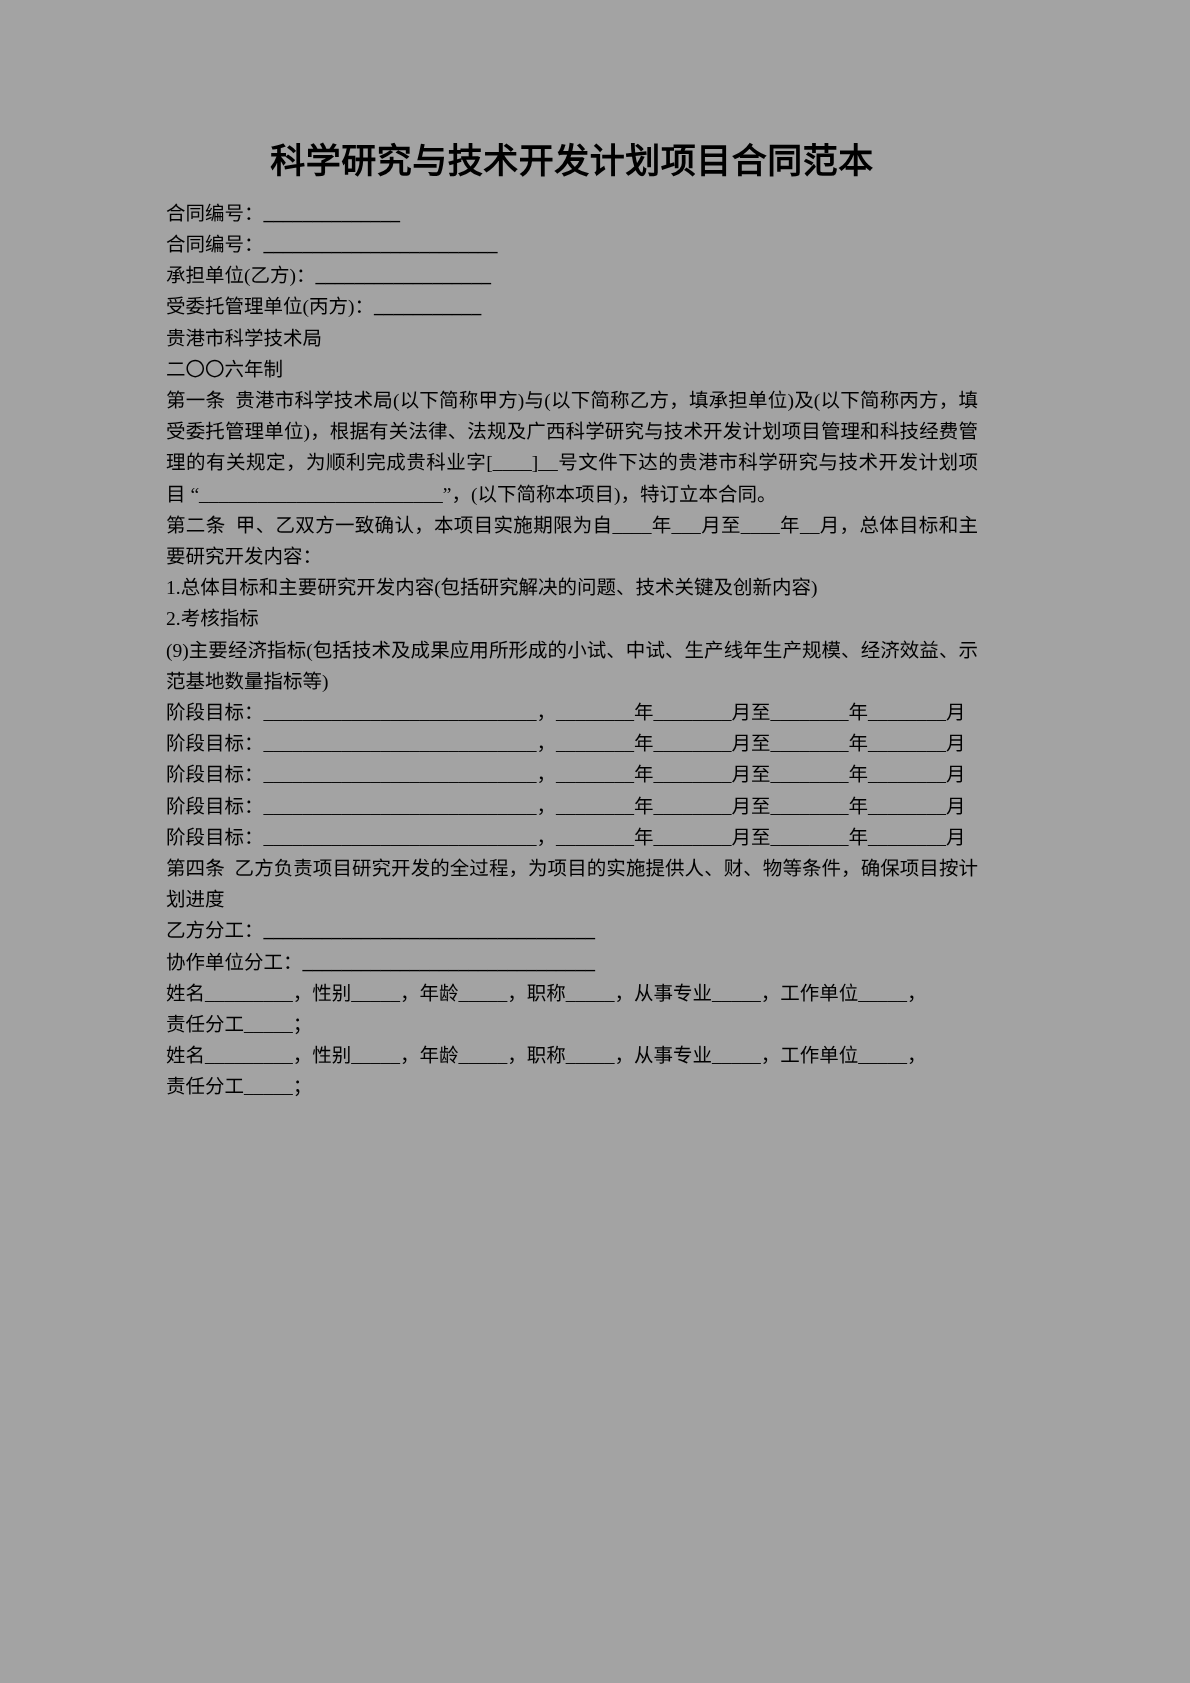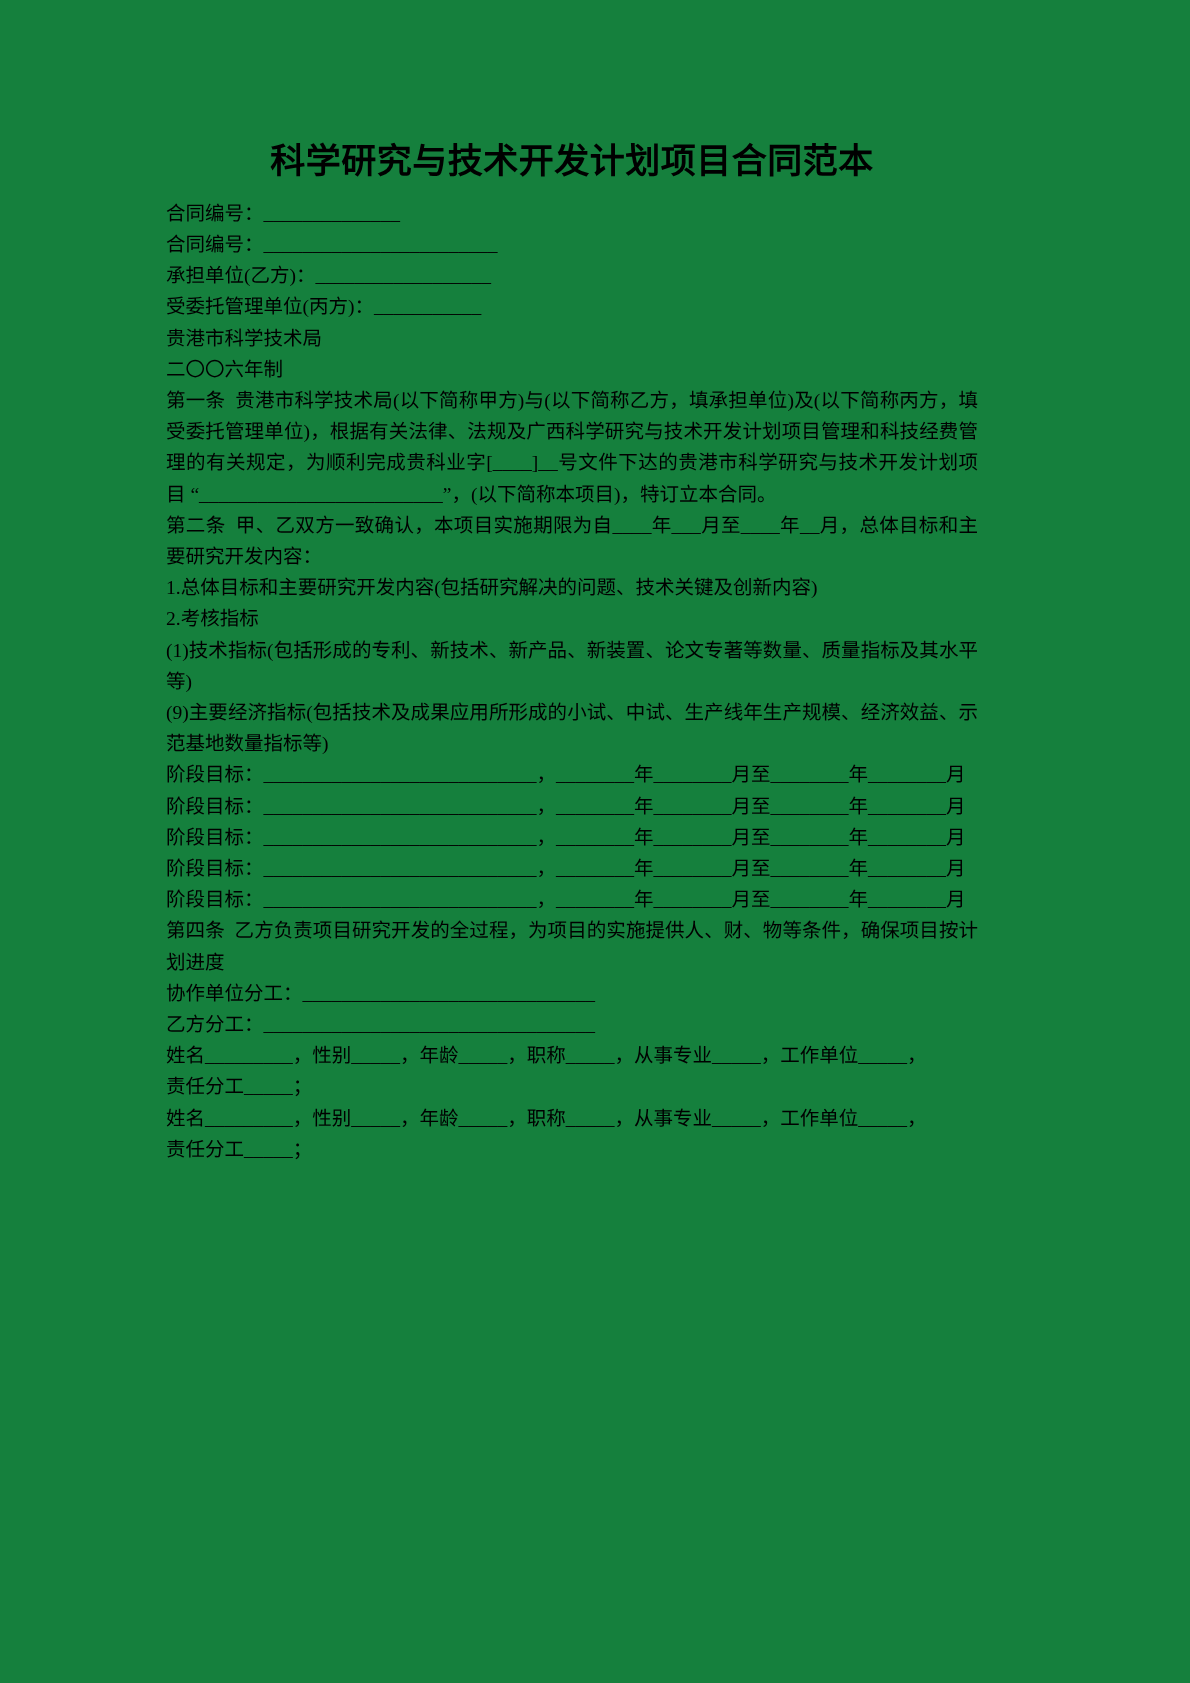--- a/index.html
+++ b/index.html
@@ -10,21 +10,21 @@
   }
   body {
     font-family: "Liberation Serif", "DejaVu Serif", serif;
     color: #000000;
   }
   .page {
     position: relative;
     width: 1190px;
     height: 1683px;
     margin: 0 auto;
-    background: #15803d;
+    background: #a3a3a3;
     box-sizing: border-box;
     overflow: hidden;
   }
   .content {
     position: absolute;
     left: 166px;
     top: 140px;
     width: 812px;
   }
   .doc-title {
@@ -40,20 +40,21 @@
     font-size: 19.5px;
     line-height: 31.2px;
     margin: 0;
     text-align: justify;
     text-justify: inter-ideograph;
     word-break: break-all;
     white-space: pre-wrap;
   }
   .sp {
     display: inline-block;
+    font-weight: bold;
   }
 </style>
 </head>
 <body>
 
 <div class="page">
   <div class="content">
 
     <h1 class="doc-title">科学研究与技术开发计划项目合同范本</h1>
 
@@ -65,37 +66,36 @@
       <p class="line">贵港市科学技术局</p>
       <p class="line">二〇〇六年制</p>
     </div>
 
     <p class="line">第一条  贵港市科学技术局(以下简称甲方)与(以下简称乙方，填承担单位)及(以下简称丙方，填受委托管理单位)，根据有关法律、法规及广西科学研究与技术开发计划项目管理和科技经费管理的有关规定，为顺利完成贵科业字[____]__号文件下达的贵港市科学研究与技术开发计划项目 “_________________________”，(以下简称本项目)，特订立本合同。</p>
     <p class="line">第二条  甲、乙双方一致确认，本项目实施期限为自____年___月至____年__月，总体目标和主要研究开发内容：</p>
 
     <div>
       <p class="line">1.总体目标和主要研究开发内容(包括研究解决的问题、技术关键及创新内容)</p>
       <p class="line">2.考核指标</p>
-      <p class="line">(1)技术指标(包括形成的专利、新技术、新产品、新装置、论文专著等数量、质量指标及其水平等)</p>
       <p class="line">(9)主要经济指标(包括技术及成果应用所形成的小试、中试、生产线年生产规模、经济效益、示范基地数量指标等)</p>
     </div>
 
 
     <div id="stage-goals">
         <p class="line"><span>阶段目标：</span><span>____________________________</span><span>，</span><span>________</span><span>年</span><span>________</span><span>月至</span><span>________</span><span>年__</span><span>______</span><span>月</span></p>
         <p class="line"><span>阶段目标：</span><span>____________________________</span><span>，</span><span>________</span><span>年</span><span>________</span><span>月至</span><span>________</span><span>年__</span><span>______</span><span>月</span></p>
         <p class="line"><span>阶段目标：</span><span>____________________________</span><span>，</span><span>________</span><span>年</span><span>________</span><span>月至</span><span>________</span><span>年__</span><span>______</span><span>月</span></p>
         <p class="line"><span>阶段目标：</span><span>____________________________</span><span>，</span><span>________</span><span>年</span><span>________</span><span>月至</span><span>________</span><span>年__</span><span>______</span><span>月</span></p>
         <p class="line"><span>阶段目标：</span><span>____________________________</span><span>，</span><span>________</span><span>年</span><span>________</span><span>月至</span><span>________</span><span>年__</span><span>______</span><span>月</span></p>
       </div>
 
     <p class="line">第四条  乙方负责项目研究开发的全过程，为项目的实施提供人、财、物等条件，确保项目按计划进度</p>
 
+    <p class="line"><span>乙方分工：</span><span class="sp">__________________________________</span></p>
     <p class="line"><span>协作单位分工：</span><span class="sp">______________________________</span></p>
-    <p class="line"><span>乙方分工：</span><span class="sp">__________________________________</span></p>
 
     <div id="person-rows">
         <p class="line"><span>姓名</span><span>_________</span><span>，性别</span><span>_____</span><span>，年龄</span><span>_____</span><span>，职称</span><span>_____</span><span>，从事专业</span><span>_____</span><span>，工作单位</span><span>_____</span><span>，</span></p>
         <p class="line"><span>责任分工</span><span>_____</span><span>；</span></p>
         <p class="line"><span>姓名</span><span>_________</span><span>，性别</span><span>_____</span><span>，年龄</span><span>_____</span><span>，职称</span><span>_____</span><span>，从事专业</span><span>_____</span><span>，工作单位</span><span>_____</span><span>，</span></p>
         <p class="line"><span>责任分工</span><span>_____</span><span>；</span></p>
       </div>
 
   </div>
 </div>

